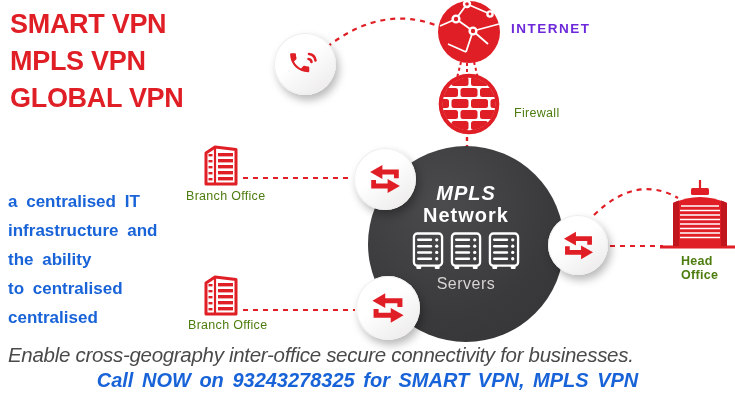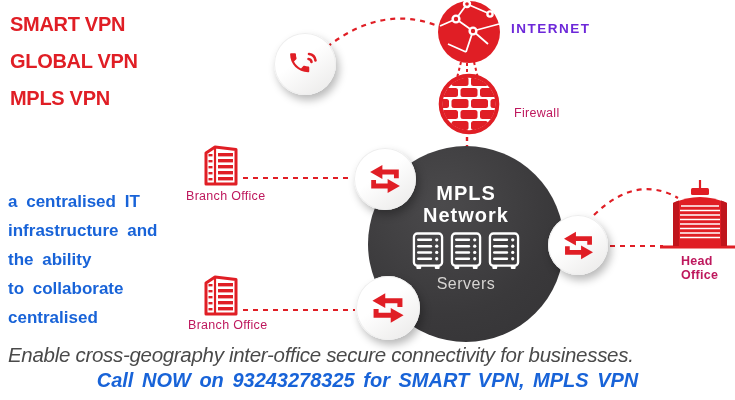--- a/index.html
+++ b/index.html
@@ -2,27 +2,27 @@
 <html><head>
 <meta charset="utf-8">
 <style>
   html,body{margin:0;padding:0;background:#fff;}
   .stage{
     position:relative;width:735px;height:400px;background:#ffffff;overflow:hidden;
     font-family:"Liberation Sans", sans-serif;
   }
   .abs{position:absolute;}
   
-  .headline{left:10px;top:6px;color:#E01E25;font-size:20px;font-weight:bold;
+  .headline{left:10px;top:6px;color:#E01E25;font-size:27px;font-weight:bold;
     line-height:37px;letter-spacing:-0.3px;}
   
   .tagline{left:8px;top:139px;color:#1863D8;font-size:17px;font-weight:bold;
     line-height:29px;word-spacing:4px;margin-top:48px;}
   
-  .lbl{color:#be185d;font-size:12.5px;letter-spacing:0.3px;}
+  .lbl{color:#4d7c0f;font-size:12.5px;letter-spacing:0.3px;}
   .internet-lbl{left:511px;top:21px;color:#6d28d9;font-size:13.5px;font-weight:bold;letter-spacing:1.5px;}
   
   .node-circle{border-radius:50%;
     background:linear-gradient(145deg,#ffffff 42%,#e9e8e7 100%);
     box-shadow:3px 5px 9px rgba(0,0,0,0.28), inset 0 0 0 1px #eee;
     display:flex;align-items:center;justify-content:center;z-index:4;}
   
   .mpls-circle{left:368px;top:146px;width:196px;height:196px;border-radius:50%;
     background:radial-gradient(circle at 38% 30%, #4b4a4c 0%, #3a393b 60%, #343335 100%);
     z-index:3;}
@@ -55,29 +55,29 @@
     <line x1="467" y1="137" x2="467" y2="152" stroke="#E01E25" stroke-width="2.4" stroke-dasharray="4 4"></line>
     <line x1="243" y1="178" x2="353" y2="178" stroke="#E01E25" stroke-width="2.2" stroke-dasharray="5 5"></line>
     <line x1="243" y1="310" x2="355" y2="310" stroke="#E01E25" stroke-width="2.2" stroke-dasharray="5 5"></line>
     <path d="M594 215 Q636 174 678 198" fill="none" stroke="#E01E25" stroke-width="2.2" stroke-dasharray="5 5"></path>
     <line x1="610" y1="246" x2="663" y2="246" stroke="#E01E25" stroke-width="2.2" stroke-dasharray="5 5"></line>
     <line x1="660" y1="247" x2="735" y2="247" stroke="#E01E25" stroke-width="3"></line>
   </svg>
 
   <div class="abs headline">
     <div>SMART VPN</div>
+    <div>MPLS VPN</div>
     <div>GLOBAL VPN</div>
-    <div>MPLS VPN</div>
   </div>
 
   <div class="abs tagline">
     <div>a centralised IT</div>
     <div>infrastructure and</div>
     <div>the ability</div>
-    <div>to collaborate</div>
+    <div>to centralised</div>
     <div>centralised</div>
   </div>
 
   <div class="abs node-circle" style="left:274px;top:33px;width:62px;height:62px;">
     <svg width="40" height="40" viewBox="0 0 40 40">
       <g transform="translate(2,6) scale(1.15)">
         <path fill="#E01E25" d="M6.1 9.9c1.3 2.6 3.5 4.7 6.1 6.1l2-2c.25-.25.62-.33.94-.22 1.03.34 2.15.52 3.3.52.5 0 .92.41.92.92v3.2c0 .5-.41.92-.92.92C9.7 19.4 2.7 12.4 2.7 3.75c0-.51.41-.92.92-.92h3.23c.5 0 .92.41.92.92 0 1.14.18 2.26.52 3.3.1.32.03.68-.23.94l-2 1.91z"></path>
       </g>
       <g fill="none" stroke="#E01E25" stroke-width="2.6" stroke-linecap="round">
         <path d="M24 10 a7.5 7.5 0 0 1 6.5 6.5"></path>
@@ -124,21 +124,21 @@
         <rect x="42" y="37" width="17" height="9" rx="2.5"></rect>
       <rect x="-6" y="48" width="17" height="9" rx="2.5"></rect>
         <rect x="13.5" y="48" width="17" height="9" rx="2.5"></rect>
         <rect x="33" y="48" width="17" height="9" rx="2.5"></rect>
         <rect x="52.5" y="48" width="17" height="9" rx="2.5"></rect>
     </g>
   </svg>
   <div class="abs lbl" style="left:514px;top:106px;">Firewall</div>
 
   <div class="abs mpls-circle">
-    <div class="mpls-title" style="top:36px;">MPLS</div>
+    <div class="mpls-title" style="top:36px;font-style:italic;">MPLS</div>
     <div class="mpls-title" style="top:58px;">Network</div>
     <div class="servers-row">
       <svg width="33" height="40" viewBox="0 0 34 40">
         <rect x="2.5" y="2" width="29" height="33" rx="3.5" fill="none" stroke="#fff" stroke-width="2.4"></rect>
         <g stroke="#fff" stroke-width="2.6" stroke-linecap="round">
             <line x1="7" y1="8.5" x2="20" y2="8.5"></line>
             <line x1="7" y1="15" x2="20" y2="15"></line>
             <line x1="7" y1="21.5" x2="20" y2="21.5"></line>
             <line x1="7" y1="28" x2="20" y2="28"></line>
           </g>

